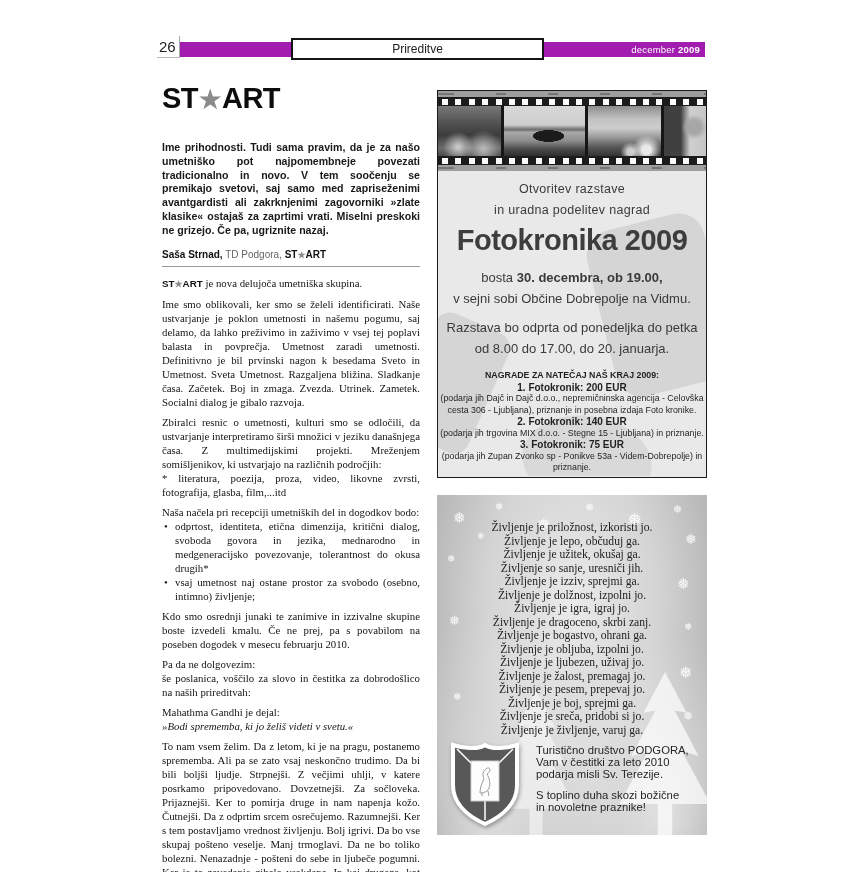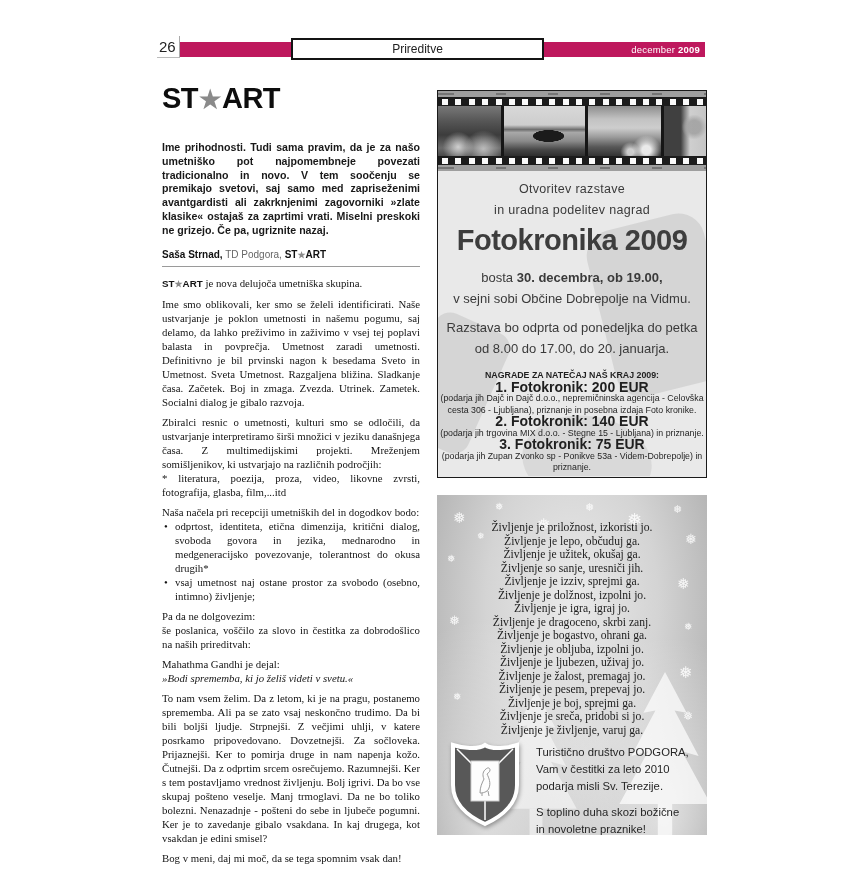--- a/index.html
+++ b/index.html
@@ -4,21 +4,21 @@
 <style>
   * { margin:0; padding:0; box-sizing:border-box; }
   html,body { background:#fff; }
   .page { position:relative; width:860px; height:872px; background:#fff; overflow:hidden;
           font-family:"Liberation Sans", sans-serif; color:#111; }
 
   
   .page-num { position:absolute; left:157px; top:36px; width:23px; height:22px;
               font-size:15px; color:#222; display:flex; align-items:center; padding-left:2px;
               border-right:1px solid #aaa; border-bottom:1px solid #bbb; }
-  .bar { position:absolute; left:180px; top:42px; width:525px; height:15px; background:#be185d;padding-left:24px; }
+  .bar { position:absolute; left:180px; top:42px; width:525px; height:15px; background:#a21caf;padding-left:24px; }
   .issue { position:absolute; right:5px; top:0; height:15px; line-height:15px;
            color:#fff; font-size:9.5px; letter-spacing:.2px; }
   .issue b { font-weight:700; }
   .section-box { position:absolute; left:291px; top:38px; width:253px; height:22px;
                  background:#fff; border:2px solid #141414; display:flex; align-items:center;
                  justify-content:center; font-size:12px; color:#222; }
 
   
   .left-col { position:absolute; left:162px; top:82px; width:258px; }
   .left-col h1 { font-size:29px; font-weight:900; letter-spacing:-.5px; color:#0d0d0d;
@@ -73,36 +73,36 @@
   .roll2 { right:-14px; bottom:86px; width:120px; height:170px; border-radius:26px; transform:rotate(-14deg); }
   .roll3 { left:84px; bottom:-30px; width:130px; height:90px; border-radius:50%; transform:rotate(8deg); background:rgba(110,110,110,.12); }
   .fl1 { font-size:12.5px; letter-spacing:.3px; margin-bottom:7px; position:relative; }
   .flyer-title { font-size:29px; font-weight:800; color:#3d3d3d; letter-spacing:-.5px;
                  margin:3px 0 13px; position:relative; }
   .fl2 { font-size:13px; margin-bottom:6px; position:relative; }
   .fl2 b { font-weight:700; }
   .gap-top { margin-top:14px; }
   .awards { margin-top:14px; position:relative; color:#1f1f1f; }
   .aw-h { font-weight:700; font-size:8.8px; line-height:11.5px; }
-  .aw-rank { font-weight:700; font-size:14px; line-height:11.5px; }
+  .aw-rank { font-weight:700; font-size:10px; line-height:11.5px; }
   .aw-detail { font-size:8.8px; line-height:11.5px; }
 
   
   .card { position:absolute; left:437px; top:495px; width:270px; height:340px; overflow:hidden;
           background:
             radial-gradient(ellipse at 18% 100%, rgba(255,255,255,.55) 0, transparent 45%),
             radial-gradient(ellipse at 85% 96%, rgba(255,255,255,.6) 0, transparent 40%),
             radial-gradient(ellipse at 50% 32%, #eaeaea 0%, #d4d4d4 45%, #b4b4b4 80%, #989898 100%); }
   .sf { position:absolute; color:rgba(255,255,255,.85); }
   .poem { position:relative; margin-top:26px; text-align:center;
           font-family:"Liberation Serif", serif; font-size:11.6px; line-height:13.5px; color:#1c1c1c; }
   .tree { position:absolute; bottom:-6px; }
   .card-bottom { position:absolute; left:12px; right:6px; bottom:6px; height:88px; display:flex; align-items:flex-start; }
   .crest { flex:0 0 auto; filter:drop-shadow(1px 2px 2px rgba(0,0,0,.35)); }
-  .msg { margin-left:15px; font-size:11.3px; line-height:17px; color:#262626; text-align:left; padding-top:3px; }
+  .msg { margin-left:15px; font-size:11.3px; line-height:12px; color:#262626; text-align:left; padding-top:3px; }
   .msg p { white-space:pre-line; }
   .msg p:first-child { margin-bottom:9px; }
 </style>
 </head>
 <body>
 
 <div class="page">
 
   <div class="page-num">26</div>
   <div class="bar">
@@ -126,20 +126,21 @@
     <div class="art-body">
       <p><b class="grp"><span>ST</span><span class="star-sm">★</span><span>ART</span></b><span> je nova delujoča umetniška skupina.</span></p>
       <p>Ime smo oblikovali, ker smo se želeli identificirati. Naše ustvarjanje je poklon umetnosti in našemu pogumu, saj delamo, da lahko preživimo in zaživimo v vsej tej poplavi balasta in povprečja. Umetnost zaradi umetnosti. Definitivno je bil prvinski nagon k besedama Sveto in Umetnost. Sveta Umetnost. Razgaljena bližina. Sladkanje časa. Začetek. Boj in zmaga. Zvezda. Utrinek. Zametek. Socialni dialog je gibalo razvoja.</p>
       <p>Zbiralci resnic o umetnosti, kulturi smo se odločili, da ustvarjanje interpretiramo širši množici v jeziku današnjega časa. Z multimedijskimi projekti. Mreženjem somišljenikov, ki ustvarjajo na različnih področjih:
 * literatura, poezija, proza, video, likovne zvrsti, fotografija, glasba, film,...itd</p>
       <p class="no-gap">Naša načela pri recepciji umetniških del in dogodkov bodo:</p>
       <ul>
         <li>odprtost, identiteta, etična dimenzija, kritični dialog, svoboda govora in jezika, mednarodno in medgeneracijsko povezovanje, tolerantnost do okusa drugih*</li>
         <li>vsaj umetnost naj ostane prostor za svobodo (osebno, intimno) življenje;</li>
       </ul>
+      <p>Kdo smo osrednji junaki te zanimive in izzivalne skupine boste izvedeli kmalu. Če ne prej, pa s povabilom na poseben dogodek v mesecu februarju 2010.</p>
       <p>Pa da ne dolgovezim:
 še poslanica, voščilo za slovo in čestitka za dobrodošlico na naših prireditvah:</p>
       <p class="no-gap">Mahathma Gandhi je dejal:</p>
       <p class="quote">»Bodi sprememba, ki jo želiš videti v svetu.«</p>
       <p>To nam vsem želim. Da z letom, ki je na pragu, postanemo sprememba. Ali pa se zato vsaj neskončno trudimo. Da bi bili boljši ljudje. Strpnejši. Z večjimi uhlji, v katere posrkamo pripovedovano. Dovzetnejši. Za sočloveka. Prijaznejši. Ker to pomirja druge in nam napenja kožo. Čutnejši. Da z odprtim srcem osrečujemo. Razumnejši. Ker s tem postavljamo vrednost življenju. Bolj igrivi. Da bo vse skupaj pošteno veselje. Manj trmoglavi. Da ne bo toliko bolezni. Nenazadnje - pošteni do sebe in ljubeče pogumni. Ker je to zavedanje gibalo vsakdana. In kaj drugega, kot vsakdan je edini smisel?</p>
       <p>Bog v meni, daj mi moč, da se tega spomnim vsak dan!</p>
     </div>
   </div>
 
   <div class="flyer">

